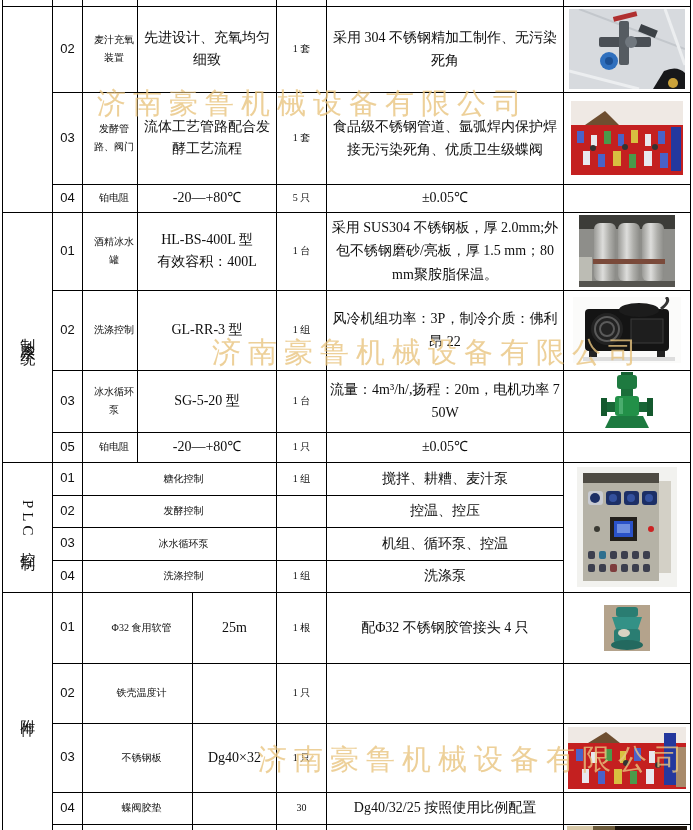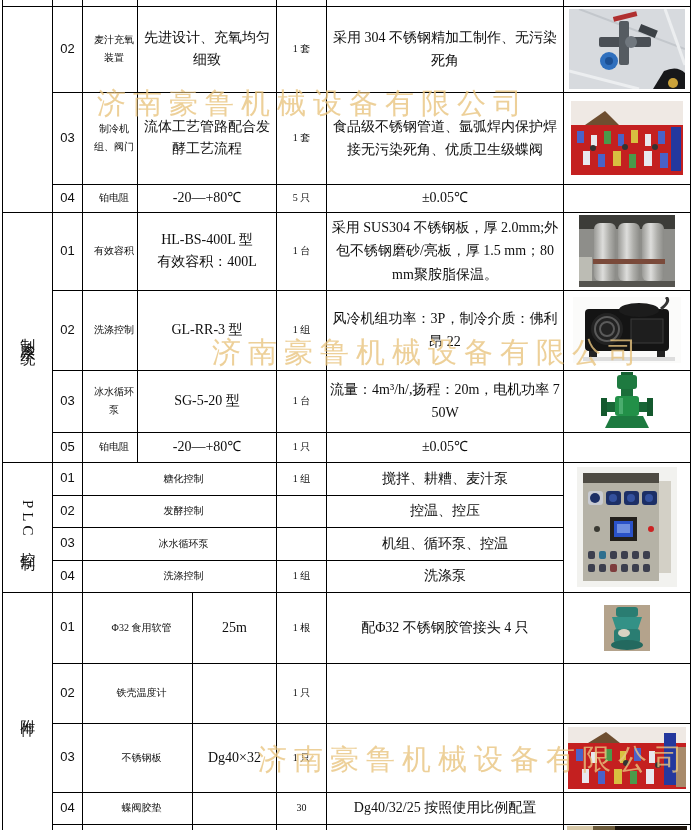--- a/index.html
+++ b/index.html
@@ -93,21 +93,21 @@
           <circle cx="62" cy="33" r="6" fill="#70777e"></circle>
           <circle cx="40" cy="52" r="9" fill="#2f6fbd"></circle>
           <circle cx="40" cy="52" r="4" fill="#1b4f93"></circle>
           <path d="M95 62 Q108 56 116 64 L116 80 L84 80 Z" fill="#17181a"></path>
           <circle cx="104" cy="74" r="5" fill="#caa23a"></circle>
         </svg>
       </td>
     </tr>
     <tr style="height:92px">
       <td class="num">03</td>
-      <td class="name">制冷机组、阀门</td>
+      <td class="name">发酵管路、阀门</td>
       <td colspan="2" class="spec">流体工艺管路配合发酵工艺流程</td>
       <td class="qty">1 套</td>
       <td class="desc">食品级不锈钢管道、氩弧焊内保护焊接无污染死角、优质卫生级蝶阀</td>
       <td class="imgcell">
         <svg width="112" height="74" viewBox="0 0 112 74">
           <rect width="112" height="74" fill="#efe9e4"></rect>
           <rect y="24" width="112" height="50" fill="#c42020"></rect>
           <path d="M14 24 L34 10 L48 24 Z" fill="#6e4e30"></path>
           <rect x="6" y="30" width="7" height="12" fill="#4a62c8"></rect>
           <rect x="20" y="34" width="6" height="11" fill="#e8e8ee"></rect>
@@ -136,21 +136,21 @@
       <td class="qty">5 只</td>
       <td class="desc">±0.05℃</td>
       <td class="imgcell"></td>
     </tr>
 
     <tr style="height:78px">
       <td rowspan="4" class="cat">
         <span class="cat-label">制冷系统</span>
       </td>
       <td class="num">01</td>
-      <td class="name">有效容积</td>
+      <td class="name">酒精冰水罐</td>
       <td colspan="2" class="spec">HL-BS-400L 型
 有效容积：400L</td>
       <td class="qty">1 台</td>
       <td class="desc">采用 SUS304 不锈钢板，厚 2.0mm;外包不锈钢磨砂/亮板，厚 1.5 mm；80 mm聚胺脂保温。</td>
       <td class="imgcell">
         <svg width="96" height="72" viewBox="0 0 96 72">
           <defs>
             <linearGradient id="steel" x1="0" x2="1" y1="0" y2="0">
               <stop offset="0" stop-color="#9a9a96"></stop>
                   <stop offset="0.4" stop-color="#dddddb"></stop>

